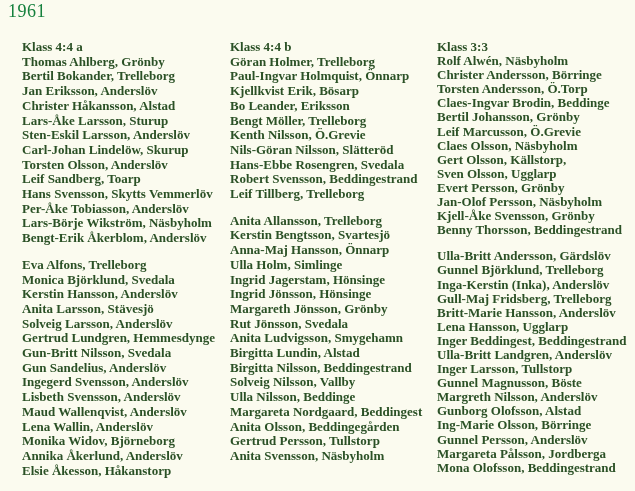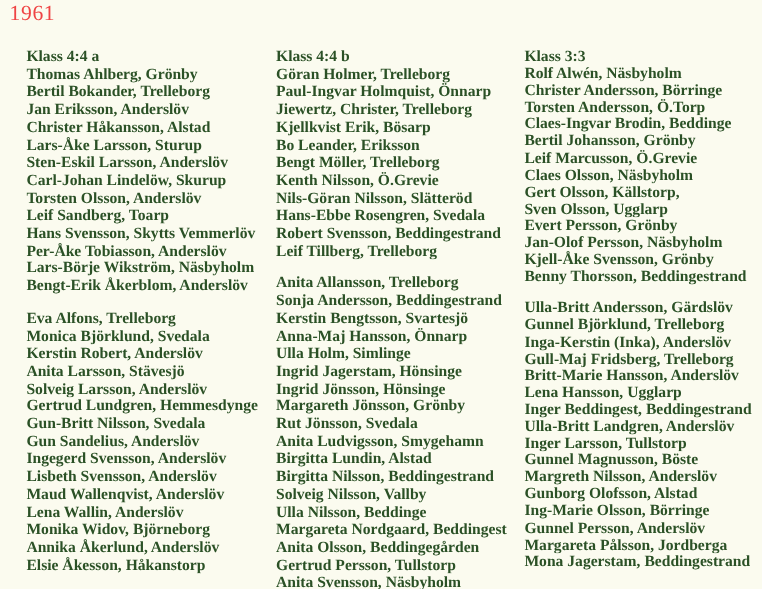--- a/index.html
+++ b/index.html
@@ -10,21 +10,21 @@
     background: #fbfbef;
     font-family: "Liberation Serif", serif;
     overflow: hidden;
   }
   .year-title {
     position: absolute;
     left: 8px;
     top: 1px;
     font-size: 18px;
     font-weight: normal;
-    color: #ef4444;
+    color: #15803d;
     letter-spacing: 0.5px;
   }
   .col {
     position: absolute;
     top: 40px;
     white-space: nowrap;
     color: #2b5126;
     font-weight: bold;
     font-size: 13px;
   }
@@ -54,53 +54,51 @@
           <div class="line">Torsten Olsson, Anderslöv</div>
           <div class="line">Leif Sandberg, Toarp</div>
           <div class="line">Hans Svensson, Skytts Vemmerlöv</div>
           <div class="line">Per-Åke Tobiasson, Anderslöv</div>
           <div class="line">Lars-Börje Wikström, Näsbyholm</div>
           <div class="line">Bengt-Erik Åkerblom, Anderslöv</div>
         </div>
         <div class="group gap">
           <div class="line">Eva Alfons, Trelleborg</div>
           <div class="line">Monica Björklund, Svedala</div>
-          <div class="line">Kerstin Robert, Anderslöv</div>
+          <div class="line">Kerstin Hansson, Anderslöv</div>
           <div class="line">Anita Larsson, Stävesjö</div>
           <div class="line">Solveig Larsson, Anderslöv</div>
           <div class="line">Gertrud Lundgren, Hemmesdynge</div>
           <div class="line">Gun-Britt Nilsson, Svedala</div>
           <div class="line">Gun Sandelius, Anderslöv</div>
           <div class="line">Ingegerd Svensson, Anderslöv</div>
           <div class="line">Lisbeth Svensson, Anderslöv</div>
           <div class="line">Maud Wallenqvist, Anderslöv</div>
           <div class="line">Lena Wallin, Anderslöv</div>
           <div class="line">Monika Widov, Björneborg</div>
           <div class="line">Annika Åkerlund, Anderslöv</div>
           <div class="line">Elsie Åkesson, Håkanstorp</div>
         </div>
       </div>
       <div class="col col-1">
         <div class="hdr">Klass 4:4 b</div>
         <div class="group">
           <div class="line">Göran Holmer, Trelleborg</div>
           <div class="line">Paul-Ingvar Holmquist, Önnarp</div>
-          <div class="line">Jiewertz, Christer, Trelleborg</div>
           <div class="line">Kjellkvist Erik, Bösarp</div>
           <div class="line">Bo Leander, Eriksson</div>
           <div class="line">Bengt Möller, Trelleborg</div>
           <div class="line">Kenth Nilsson, Ö.Grevie</div>
           <div class="line">Nils-Göran Nilsson, Slätteröd</div>
           <div class="line">Hans-Ebbe Rosengren, Svedala</div>
           <div class="line">Robert Svensson, Beddingestrand</div>
           <div class="line">Leif Tillberg, Trelleborg</div>
         </div>
         <div class="group gap">
           <div class="line">Anita Allansson, Trelleborg</div>
-          <div class="line">Sonja Andersson, Beddingestrand</div>
           <div class="line">Kerstin Bengtsson, Svartesjö</div>
           <div class="line">Anna-Maj Hansson, Önnarp</div>
           <div class="line">Ulla Holm, Simlinge</div>
           <div class="line">Ingrid Jagerstam, Hönsinge</div>
           <div class="line">Ingrid Jönsson, Hönsinge</div>
           <div class="line">Margareth Jönsson, Grönby</div>
           <div class="line">Rut Jönsson, Svedala</div>
           <div class="line">Anita Ludvigsson, Smygehamn</div>
           <div class="line">Birgitta Lundin, Alstad</div>
           <div class="line">Birgitta Nilsson, Beddingestrand</div>
@@ -138,17 +136,17 @@
           <div class="line">Lena Hansson, Ugglarp</div>
           <div class="line">Inger Beddingest, Beddingestrand</div>
           <div class="line">Ulla-Britt Landgren, Anderslöv</div>
           <div class="line">Inger Larsson, Tullstorp</div>
           <div class="line">Gunnel Magnusson, Böste</div>
           <div class="line">Margreth Nilsson, Anderslöv</div>
           <div class="line">Gunborg Olofsson, Alstad</div>
           <div class="line">Ing-Marie Olsson, Börringe</div>
           <div class="line">Gunnel Persson, Anderslöv</div>
           <div class="line">Margareta Pålsson, Jordberga</div>
-          <div class="line">Mona Jagerstam, Beddingestrand</div>
+          <div class="line">Mona Olofsson, Beddingestrand</div>
         </div>
       </div>
     </div>
 </div>
 
 </body></html>

